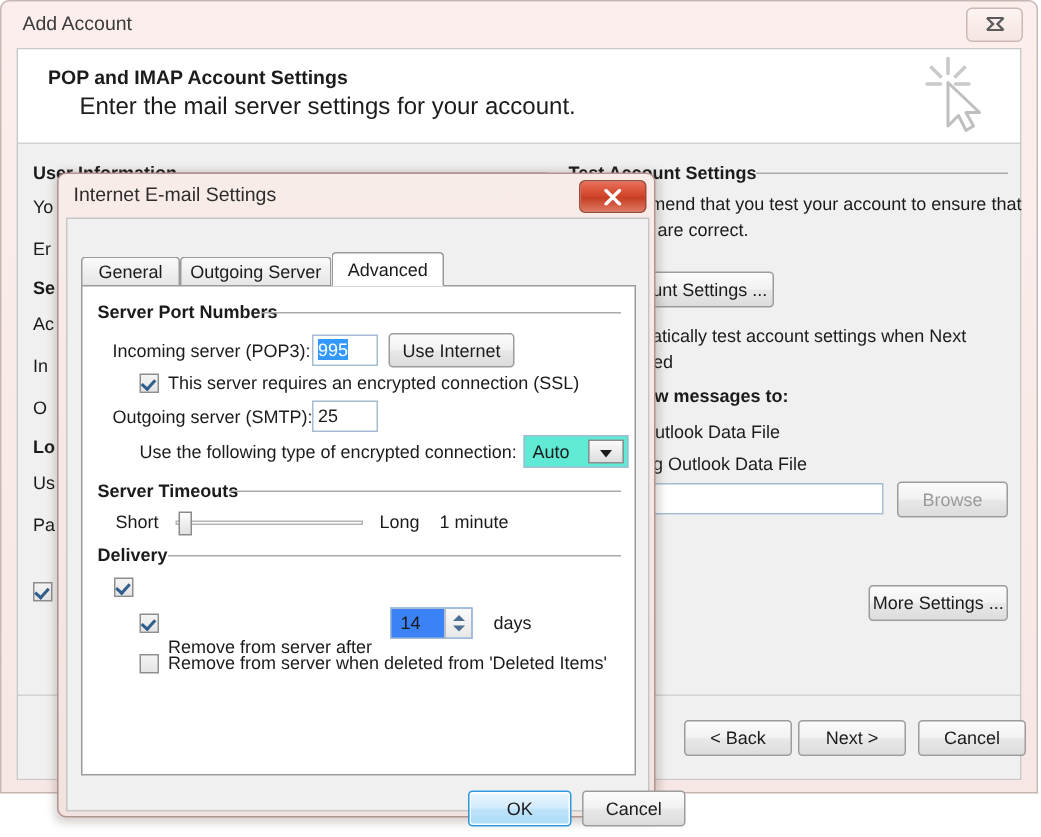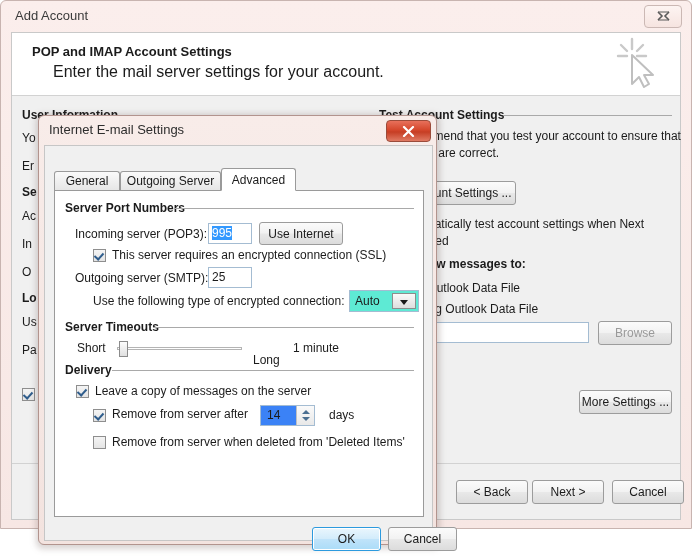--- a/index.html
+++ b/index.html
@@ -524,31 +524,30 @@
         <span class="ctext">Auto</span>
         <span class="cbtn"></span>
       </div>
 
       <div class="grp-head" style="left:10px; top:129px;">Server Timeouts</div>
       <div class="grp-rule" style="left:98px; top:136px; width:261px;"></div>
 
       <div class="lbl" style="left:22px; top:150px;text-align:right;">Short</div>
       <div class="slider-track" style="left:62px; top:156px; width:125px;"></div>
       <div class="slider-thumb" style="left:64px; top:150px;"></div>
-      <div class="lbl" style="left:198px; top:150px;margin-top:12px;">Long</div>
+      <div class="lbl" style="left:198px; top:150px;">Long</div>
       <div class="lbl" style="left:238px; top:150px;">1 minute</div>
 
       <div class="grp-head" style="left:10px; top:172px;">Delivery</div>
       <div class="grp-rule" style="left:57px; top:179px; width:302px;"></div>
 
       <div class="chk checked" style="left:21px; top:194px;"></div>
-      <div class="lbl" style="left:40px; top:193px;">Leave a copy of messages on the server</div>
 
       <div class="chk checked" style="left:38px; top:218px;"></div>
-      <div class="lbl" style="left:57px; top:216px;text-align:right;">Remove from server after</div>
+      <div class="lbl" style="left:57px; top:233px;text-align:right;">Remove from server after</div>
       <div class="spinner" style="left:205px; top:214px;">
         <span class="val">14</span>
         <span class="arrows">
           <i class="up"></i>
           <i class="dn"></i>
         </span>
       </div>
       <div class="lbl" style="left:274px; top:217px;">days</div>
 
       <div class="chk" style="left:38px; top:245px;"></div>

